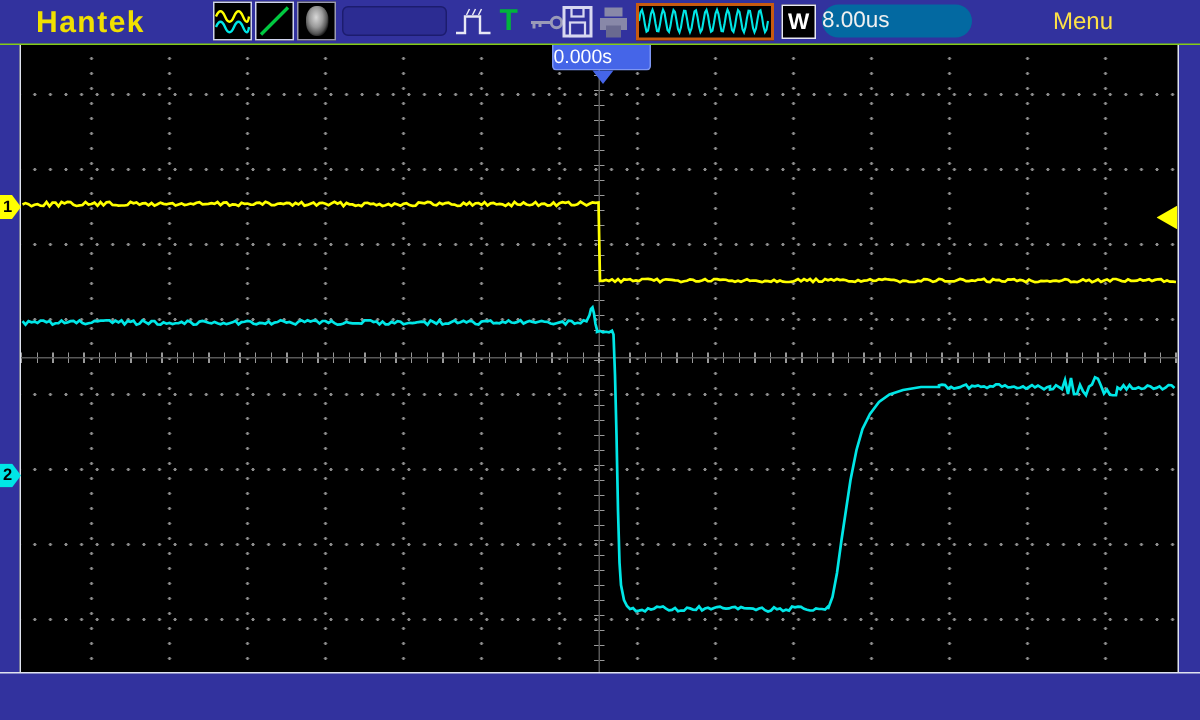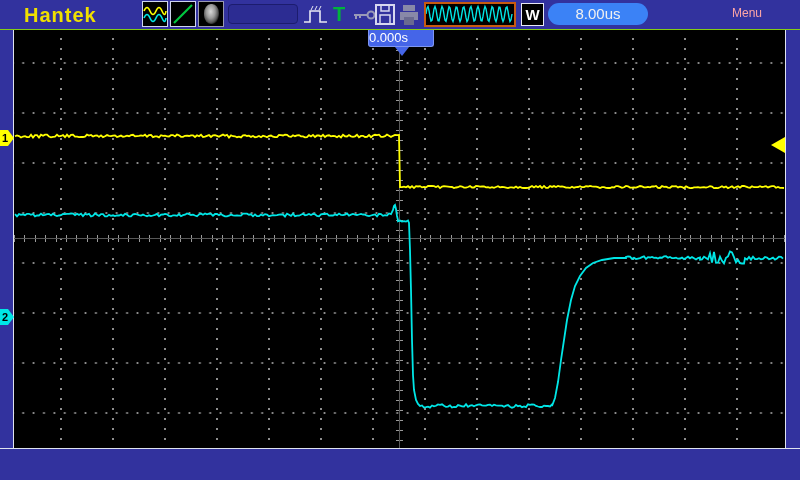--- a/index.html
+++ b/index.html
@@ -15,24 +15,24 @@
   .ibox.gray{border-color:#9a9ab0;}
   .emptyfield{position:absolute;left:228px;top:4px;width:70px;height:20px;border:1px solid #1c1c6e;
         border-radius:4px;background:#2c2c92;box-sizing:border-box;}
   .ticon{position:absolute;top:2px;}
   .t-letter{position:absolute;left:333px;top:3px;color:#00b43c;font-size:20px;font-weight:bold;}
   .preview{position:absolute;left:424px;top:2px;width:92px;height:25px;background:#000;
         border:2px solid #c85a10;box-sizing:border-box;}
   .wbox{position:absolute;left:521px;top:3px;width:23px;height:23px;background:#000;
         border:1px solid #e8e8f4;box-sizing:border-box;color:#fff;font-weight:bold;font-size:15px;
         text-align:center;line-height:21px;}
-  .pill{position:absolute;height:22px;background:#3b82f6;border-radius:11px;text-align:center;
+  .pill{position:absolute;height:22px;background:#0369a1;border-radius:11px;
         line-height:22px;font-size:15px;}
   .tb-pill{left:548px;top:3px;width:100px;color:#f0f0f0;}
-  .menu{position:absolute;left:732px;top:6px;color:#fca5a5;font-size:12px;}
+  .menu{position:absolute;left:702px;top:6px;color:#fde047;font-size:16px;}
   
   .grat{position:absolute;left:13px;top:30px;width:773px;height:418px;background:#000;
         border-left:1px solid #dfe3ef;border-right:1px solid #dfe3ef;box-sizing:border-box;
         background-image:
           radial-gradient(circle,#8e8e8e 0.9px,transparent 1.2px),
           radial-gradient(circle,#8e8e8e 0.9px,transparent 1.2px);
         background-size:52px 10px,10.4px 50px;
         background-position:21px 4px,4px 8px;}
   .vaxis{position:absolute;left:399px;top:30px;width:1px;height:418px;background:#585858;}
   .vticks{position:absolute;left:396px;top:30px;width:7px;height:418px;

